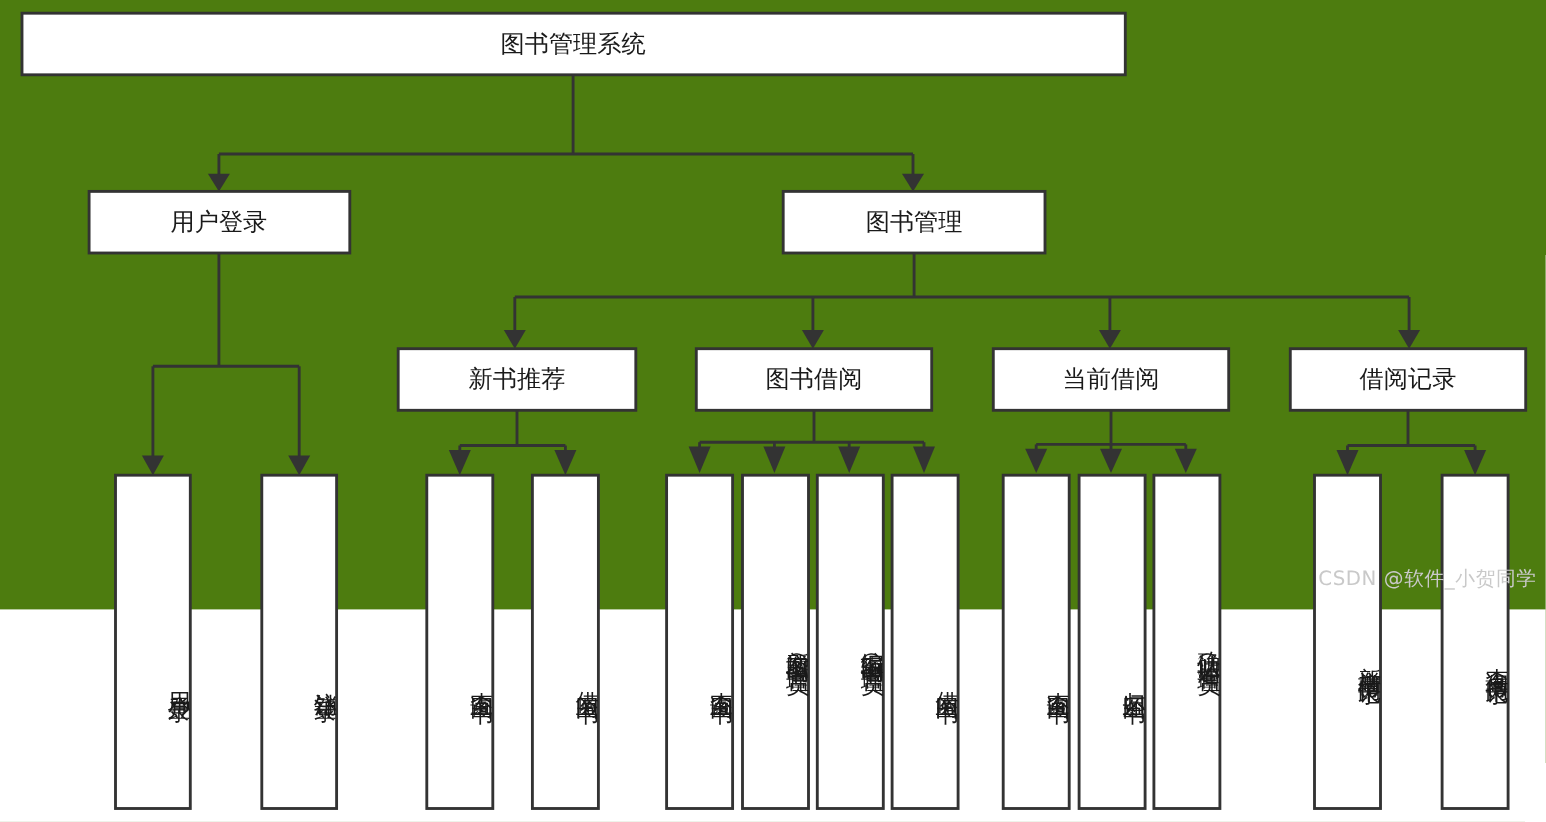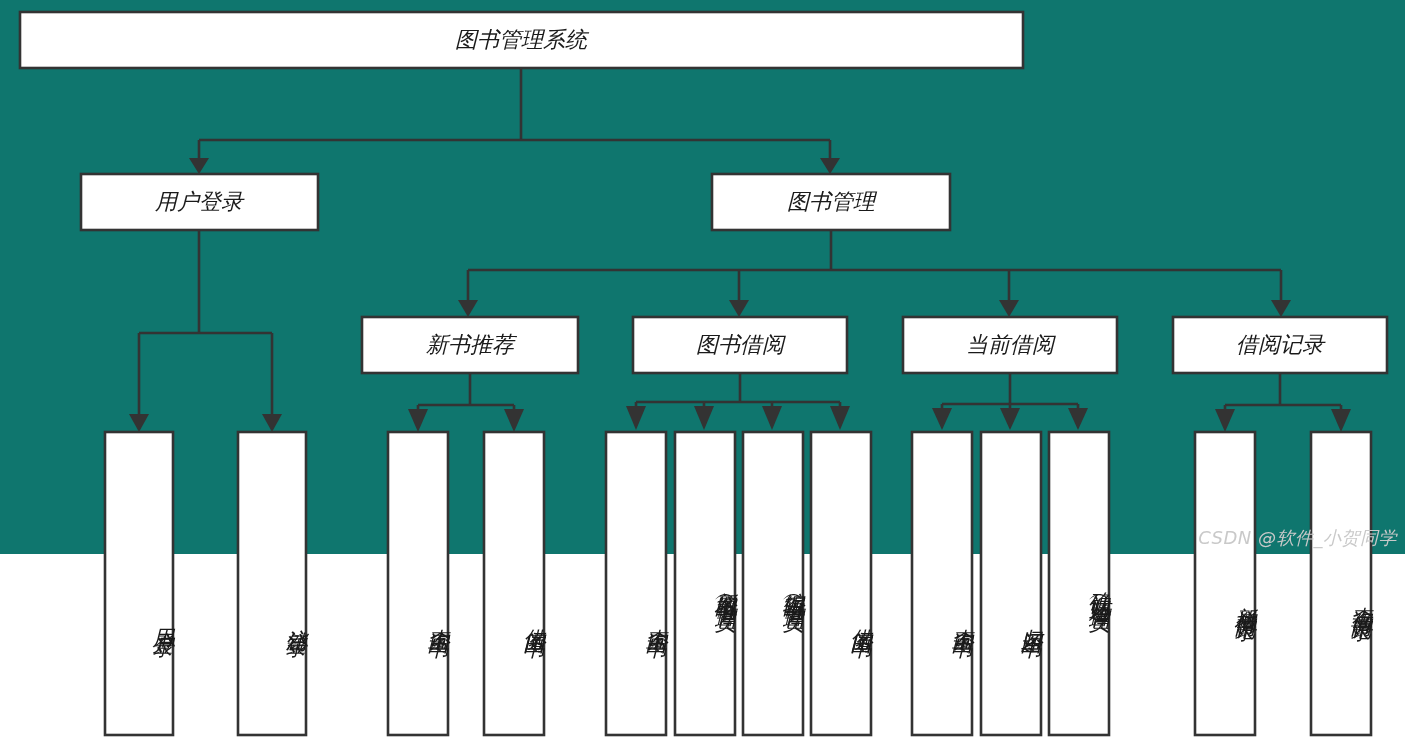--- a/index.html
+++ b/index.html
@@ -11,22 +11,21 @@
   body {
     width: 1405px;
     height: 747px;
     font-family: "DejaVu Sans", "Liberation Sans", sans-serif;
     overflow: hidden;
   }
   #diagram-root {
     position: relative;
     width: 1405px;
     height: 554px;
-    background: #0f766e;
-    font-style: italic;
+    background: #4d7c0f;
   }
   svg.diagram-canvas {
     position: absolute;
     top: 0;
     left: 0;
     width: 1405px;
     height: 747px;
     display: block;
   }
   .node-box {
@@ -62,21 +61,21 @@
     font-size: 21px;
     line-height: 1.04;
     color: #1a1a1a;
     letter-spacing: 3px;
     white-space: nowrap;
     pointer-events: none;
   }
   .watermark {
     position: absolute;
     right: 8px;
-    bottom: 4px;
+    bottom: 16px;
     font-family: "DejaVu Sans", "Liberation Sans", sans-serif;
     font-size: 18px;
     color: #c9c9c9;
     letter-spacing: 0.5px;
     white-space: nowrap;
   }
 </style>
 </head>
 <body>
 

